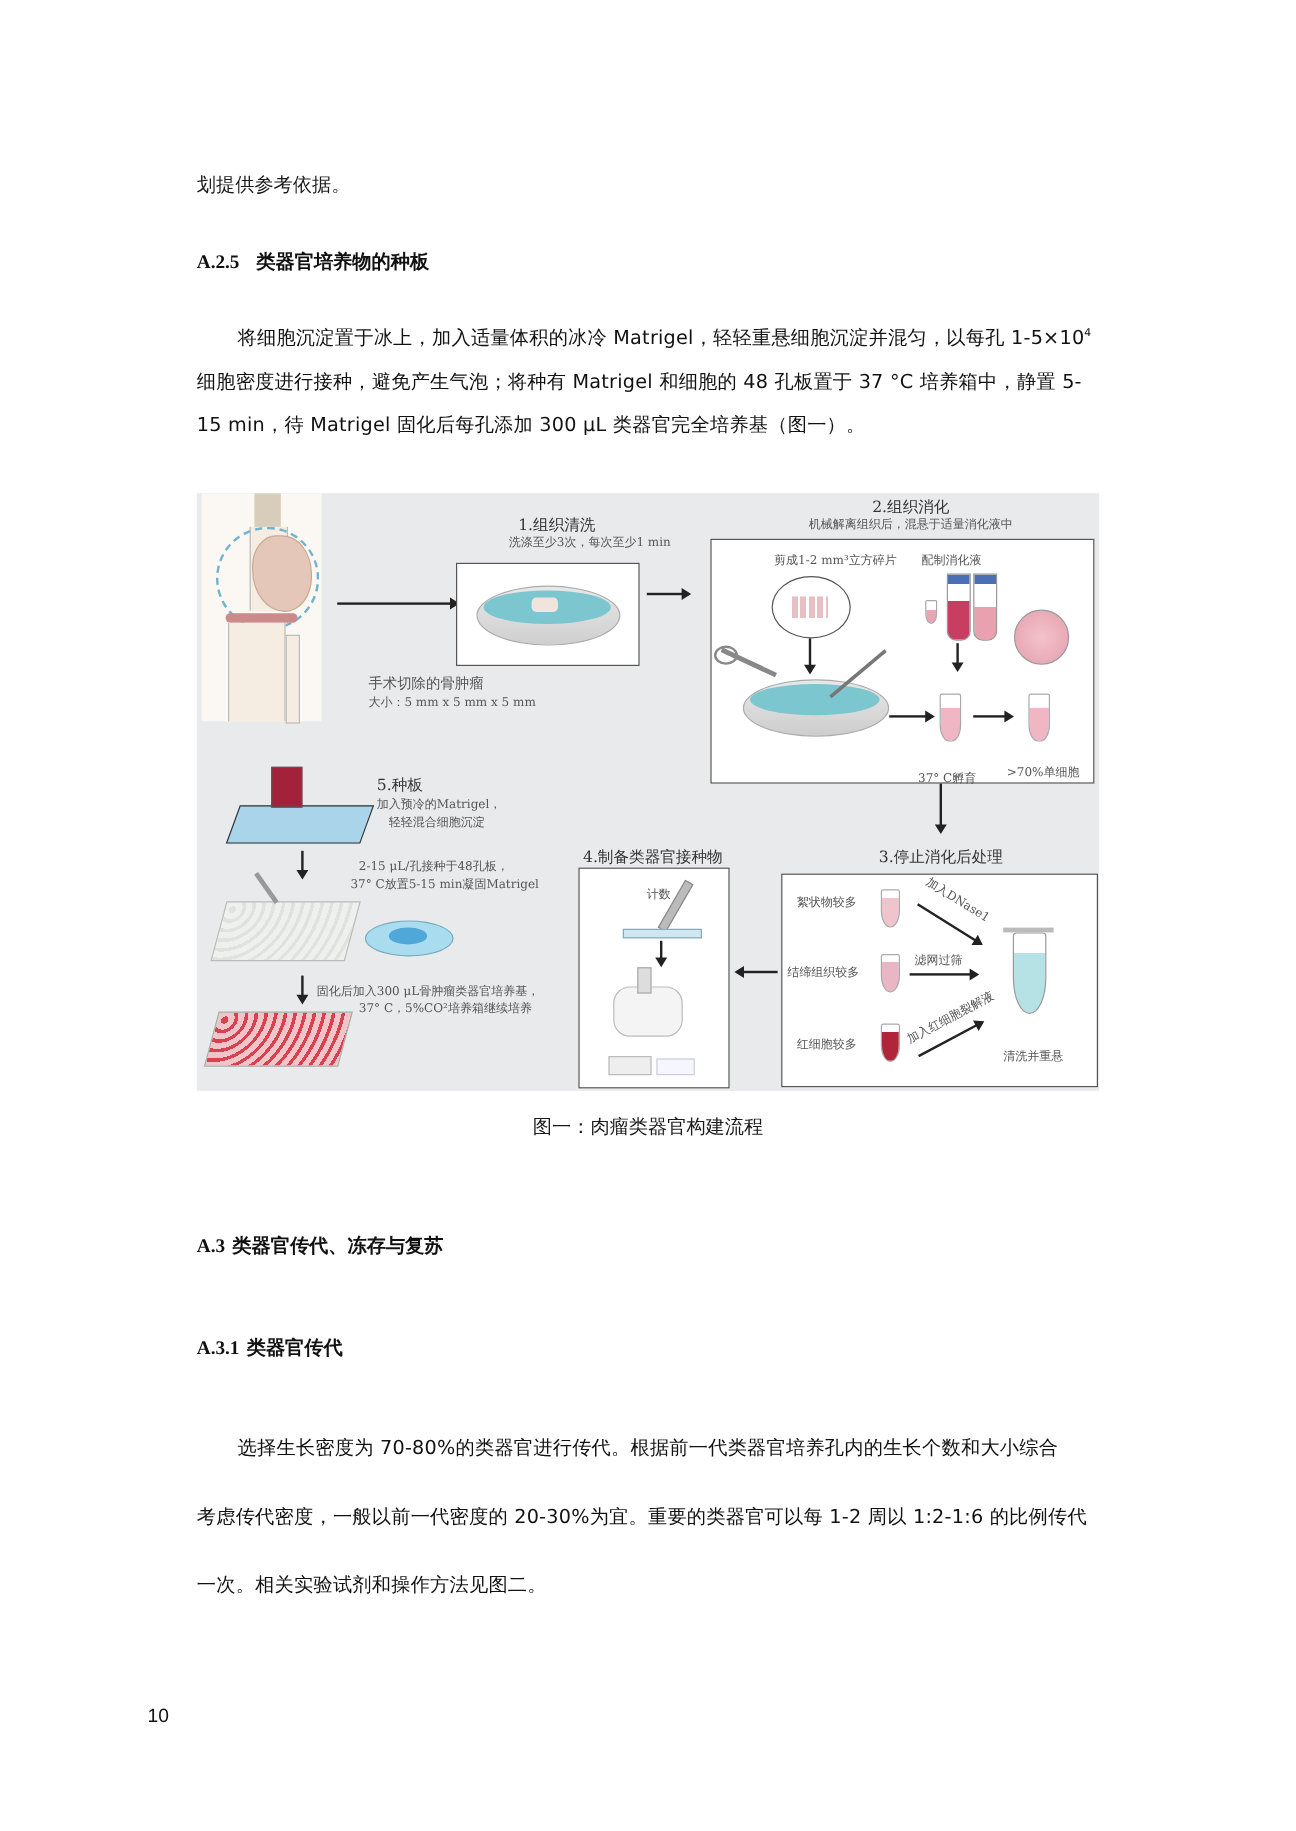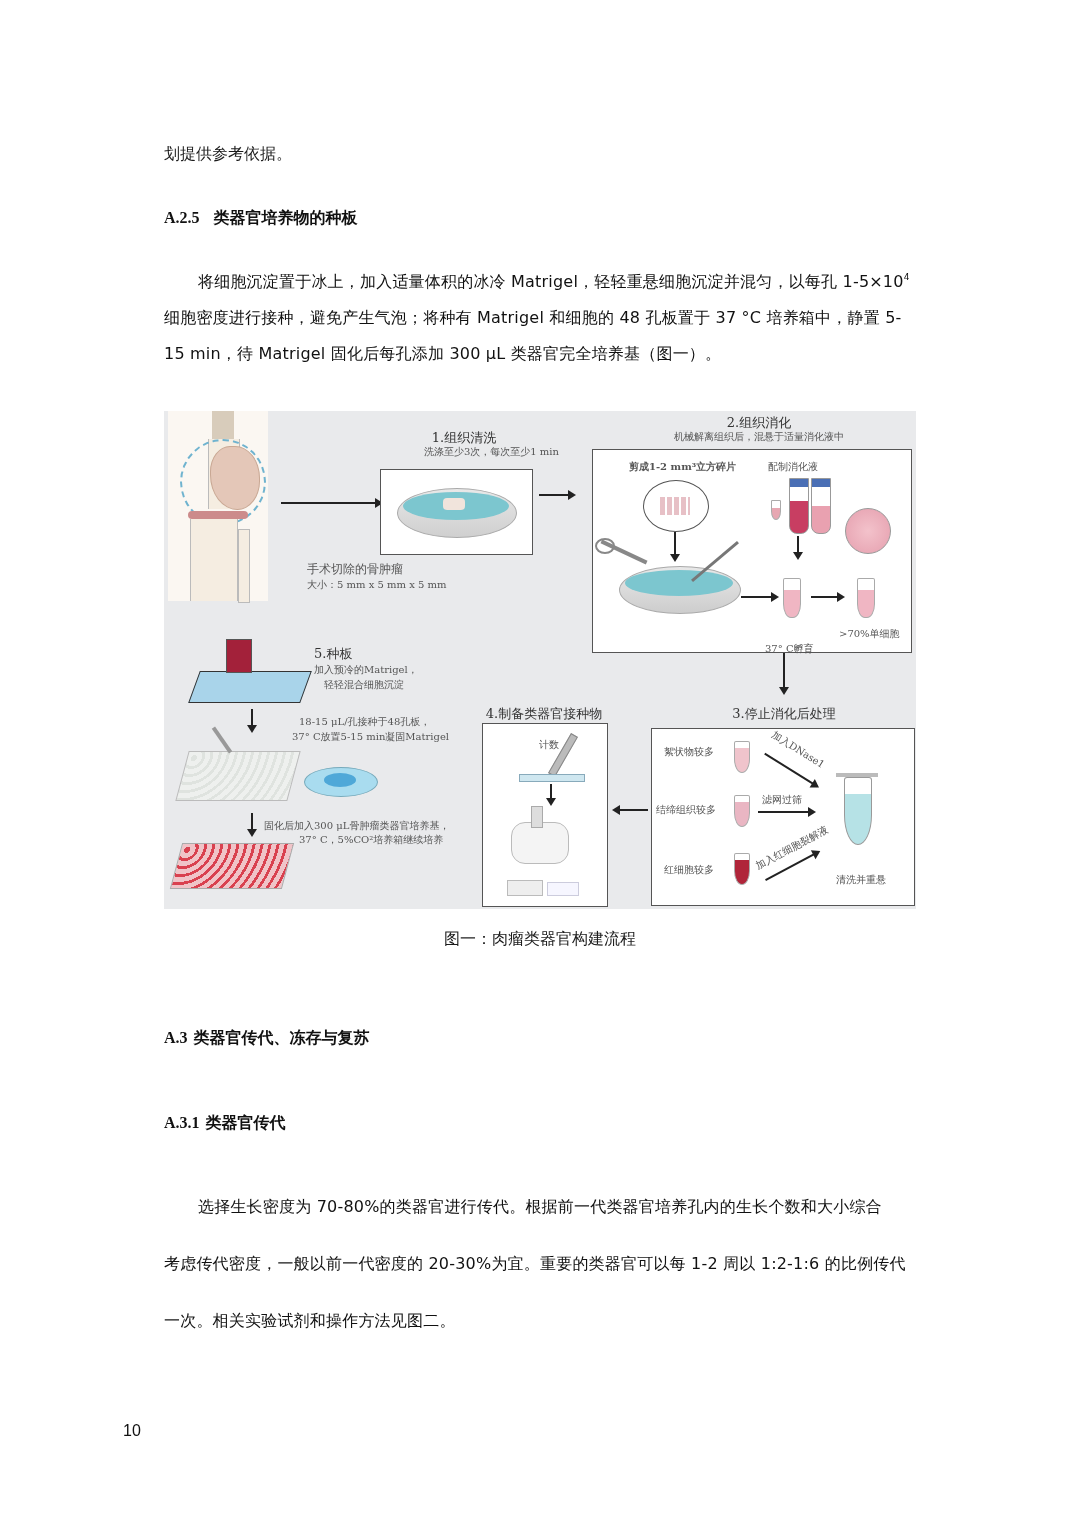--- a/index.html
+++ b/index.html
@@ -71,21 +71,21 @@
   </div>
 
   <div class="fig-lbl" style="left:143px; top:150px; font-size:12px; color:#555; text-align:left;">手术切除的骨肿瘤</div>
   <div class="fig-lbl fig-small" style="left:143px; top:167px; text-align:left;">大小：5 mm x 5 mm x 5 mm</div>
 
   <div class="arrow" style="left:375px; top:83px; width:35px;"></div>
 
   <div class="fig-lbl fig-title" style="left:510px; top:3px; width:170px;">2.组织消化</div>
   <div class="fig-lbl fig-sub" style="left:470px; top:19px; width:250px;">机械解离组织后，混悬于适量消化液中</div>
   <div class="fig-box" style="left:428px; top:38px; width:318px; height:202px;">
-    <div class="fig-lbl fig-small" style="left:36px; top:10px;font-weight:bold;">剪成1-2 mm³立方碎片</div>
+    <div class="fig-lbl fig-small" style="left:52px; top:10px;">剪成1-2 mm³立方碎片</div>
     <div class="fig-lbl fig-small" style="left:175px; top:10px;">配制消化液</div>
 
     <div style="position:absolute; left:50px; top:30px; width:64px; height:50px; border:1.5px solid #555; border-radius:50%; background:#fff;">
       <div style="position:absolute; left:16px; top:16px; width:30px; height:18px; background:repeating-linear-gradient(90deg,#e7c0c6 0 5px,#fff 5px 7px);"></div>
     </div>
     <div class="varrow" style="left:81px; top:82px; height:28px;"></div>
 
     <div class="dish" style="left:26px; top:116px; width:120px; height:46px; background:linear-gradient(#e8e8e8,#cdcdcd); border:1px solid #aaa;"></div>
     <div class="dish" style="left:32px; top:120px; width:108px; height:26px; background:#7cc6cf;"></div>
     <div style="position:absolute; left:6px; top:100px; width:50px; height:4px; background:#888; transform:rotate(25deg);"></div>
@@ -95,32 +95,32 @@
     <div class="tube" style="left:178px; top:50px; width:8px; height:18px; background:linear-gradient(#fff 40%,#e7a7b2 40%);"></div>
     <div style="position:absolute; left:196px; top:28px; width:18px; height:54px; background:linear-gradient(#4a6fb5 0 8px,#fff 8px 40%,#c83e62 40%); border:1px solid #999; border-radius:0 0 8px 8px;"></div>
     <div style="position:absolute; left:218px; top:28px; width:18px; height:54px; background:linear-gradient(#4a6fb5 0 8px,#fff 8px 50%,#e9a1b0 50%); border:1px solid #999; border-radius:0 0 8px 8px;"></div>
     <div class="varrow" style="left:204px; top:86px; height:22px;"></div>
     <div class="arrow" style="left:148px; top:146px; width:36px;"></div>
     <div class="tube" style="left:190px; top:128px; width:16px; height:38px; background:linear-gradient(#fff 30%,#f0b6c3 30%);"></div>
     <div class="arrow" style="left:218px; top:146px; width:32px;"></div>
     <div style="position:absolute; left:252px; top:58px; width:44px; height:44px; border-radius:50%; background:radial-gradient(#f3c2cb,#e59fae); border:1px solid #999;"></div>
     <div class="tube" style="left:264px; top:128px; width:16px; height:38px; background:linear-gradient(#fff 30%,#f0b6c3 30%);"></div>
     <div class="fig-lbl fig-small" style="left:172px; top:176px;margin-top:16px;">37° C孵育</div>
-    <div class="fig-lbl fig-small" style="left:246px; top:177px;">&gt;70%单细胞</div>
+    <div class="fig-lbl fig-small" style="left:246px; top:187px;">&gt;70%单细胞</div>
   </div>
 
   <div class="varrow" style="left:619px; top:242px; height:40px;"></div>
 
   <div style="position:absolute; left:30px; top:260px; width:110px; height:30px; background:#a9d4ea; border:1px solid #333; transform:skewX(-20deg);"></div>
   <div style="position:absolute; left:62px; top:228px; width:24px; height:32px; background:#a3213a; border:1px solid #555;"></div>
   <div class="fig-lbl fig-title" style="left:150px; top:234px; text-align:center;">5.种板</div>
   <div class="fig-lbl fig-small" style="left:150px; top:252px; text-align:left;">加入预冷的Matrigel，</div>
   <div class="fig-lbl fig-small" style="left:160px; top:267px; text-align:left;">轻轻混合细胞沉淀</div>
   <div class="varrow" style="left:87px; top:298px; height:22px;"></div>
-  <div class="fig-lbl fig-small" style="left:135px; top:304px; text-align:left;">18-15 μL/孔接种于48孔板，</div>
+  <div class="fig-lbl fig-small" style="left:135px; top:304px; text-align:left;">2-15 μL/孔接种于48孔板，</div>
   <div class="fig-lbl fig-small" style="left:128px; top:319px; text-align:left;">37° C放置5-15 min凝固Matrigel</div>
   <div style="position:absolute; left:18px; top:340px; width:110px; height:48px; background:repeating-radial-gradient(circle at 6px 6px,#dfe3df 0 3px,#eef0ee 3px 8px); border:1px solid #bbb; transform:skewX(-15deg);"></div>
   <div style="position:absolute; left:56px; top:314px; width:4px; height:30px; background:#999; transform:rotate(-35deg);"></div>
   <div style="position:absolute; left:140px; top:356px; width:72px; height:28px; border-radius:50%; background:#a9dcef; border:1px solid #7ab;"></div>
   <div style="position:absolute; left:160px; top:362px; width:32px; height:14px; border-radius:50%; background:#4fa8d8;"></div>
   <div class="varrow" style="left:87px; top:402px; height:22px;"></div>
   <div class="fig-lbl fig-small" style="left:100px; top:408px; text-align:left;">固化后加入300 μL骨肿瘤类器官培养基，</div>
   <div class="fig-lbl fig-small" style="left:135px; top:422px; text-align:left;">37° C，5%CO²培养箱继续培养</div>
   <div style="position:absolute; left:12px; top:432px; width:110px; height:44px; background:repeating-radial-gradient(circle at 6px 6px,#d9414f 0 3px,#f0c4c8 3px 8px); border:1px solid #aaa; transform:skewX(-15deg);"></div>
 

